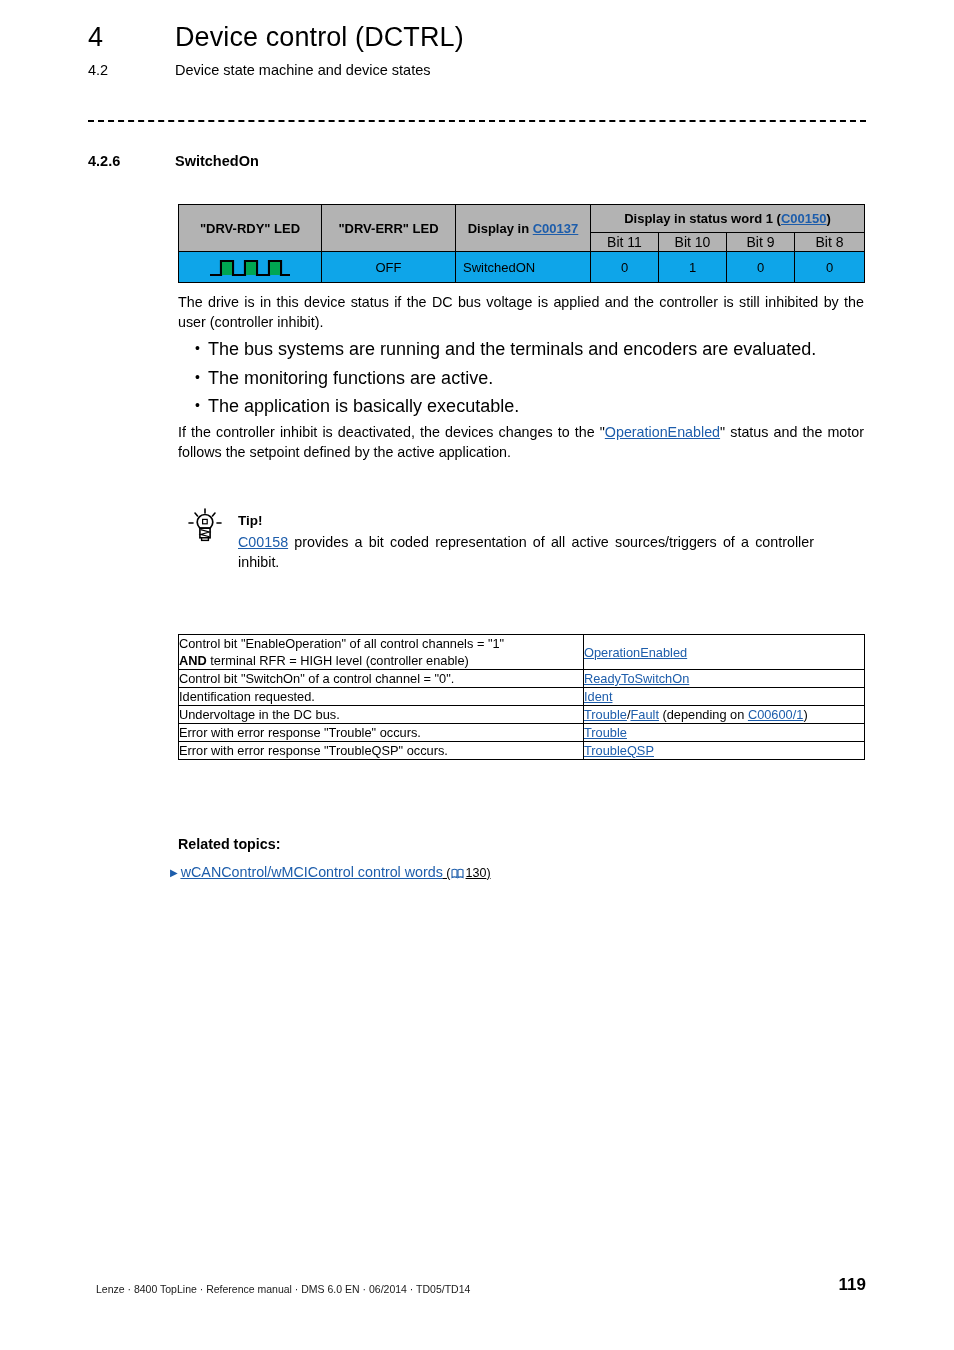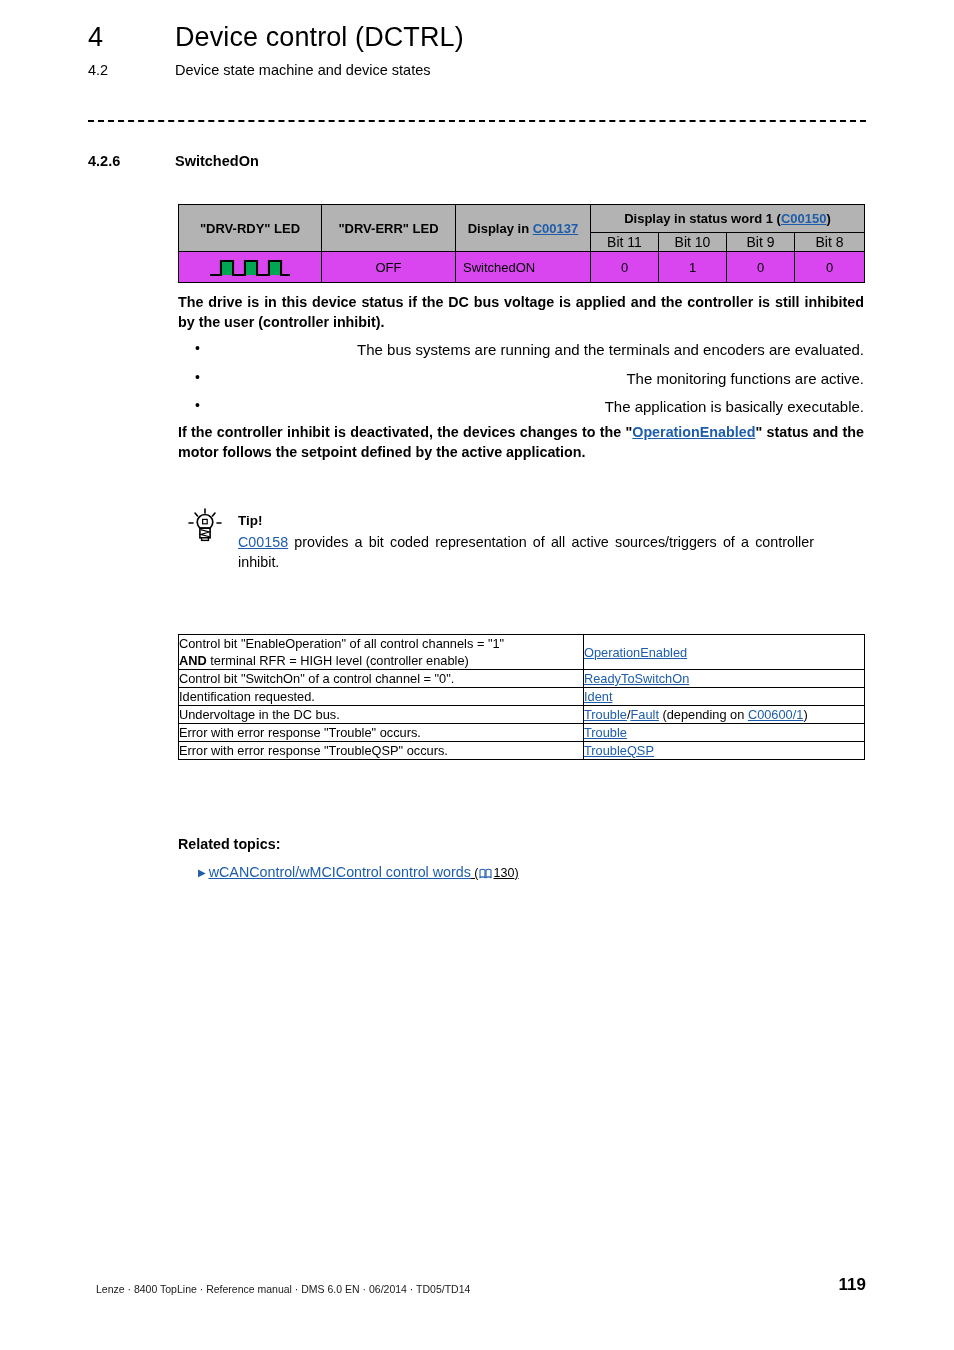--- a/index.html
+++ b/index.html
@@ -108,21 +108,21 @@
     height: 27px;
   }
   .status-table th.bit {
     font-weight: normal;
     font-size: 14px;
     height: 18px;
   }
   .status-table td {
     text-align: center;
     height: 30px;
-    background: #d946ef;
+    background: #0ea5e9;
     font-size: 13px;
   }
   .status-table td.left {
     text-align: left;
     padding-left: 7px;
   }
 
   
   .led-glyph {
     display: inline-block;
@@ -130,34 +130,32 @@
     height: 22px;
     vertical-align: middle;
   }
 
   
   p.para {
     margin: 0;
     font-size: 14.3px;
     line-height: 19.5px;
     text-align: justify;
-    font-weight: bold;
   }
   .bullets {
     margin: 0;
     padding: 0;
     list-style: none;
   }
   .bullets li {
     position: relative;
     padding-left: 30px;
-    font-size: 15px;
+    font-size: 18px;
     line-height: 19.5px;
     margin-bottom: 9px;
-    text-align: right;
   }
   .bullets li:before {
     content: "\2022";
     position: absolute;
     left: 17px;
     top: -1px;
     font-size: 14px;
   }
 
   a.lnk, .lnk {
@@ -222,21 +220,21 @@
 
   
   .related-head {
     position: absolute;
     left: 178px; top: 836px;
     font-size: 14.3px;
     font-weight: bold;
   }
   .related-item {
     position: absolute;
-    left: 198px; top: 864px;
+    left: 170px; top: 864px;
     font-size: 14.3px;
     white-space: nowrap;
     text-decoration: underline;
   }
   .tri {
     display: inline-block;
     color: #1d5dab;
     font-size: 10px;
     vertical-align: 1px;
     margin-right: 3px;

